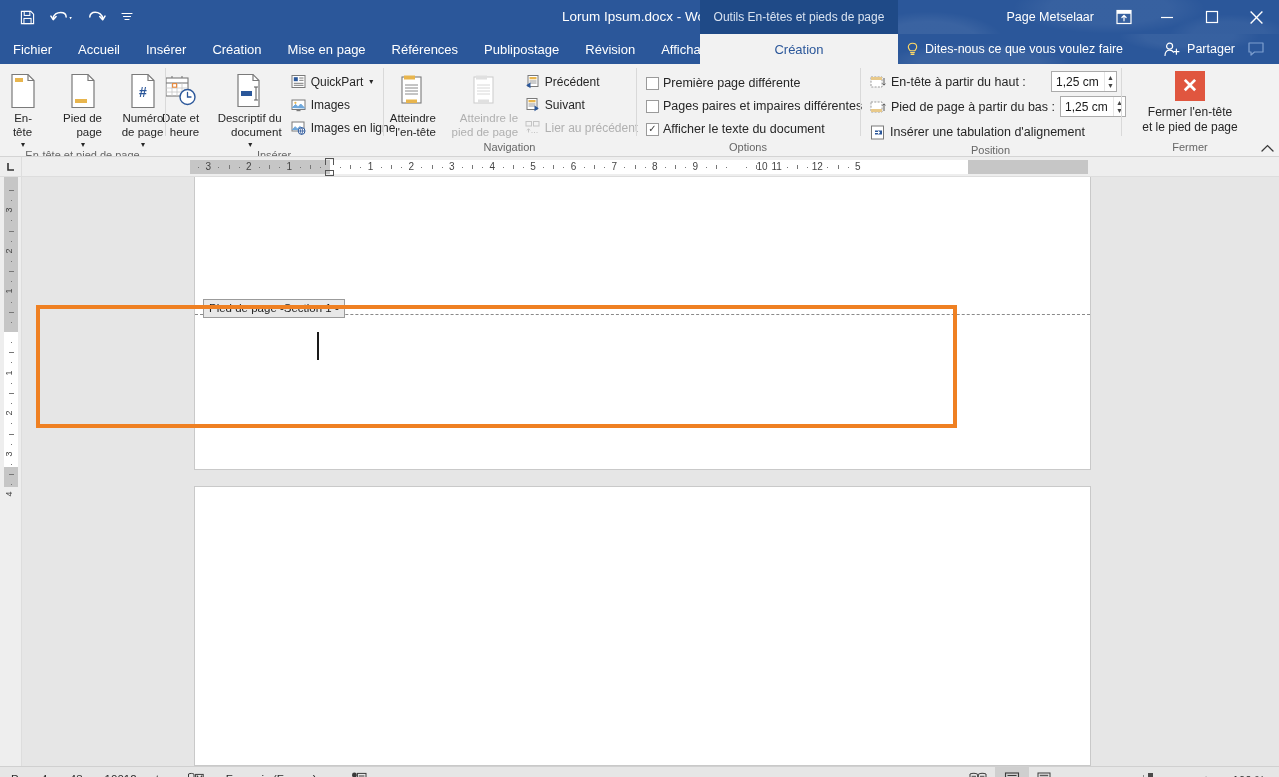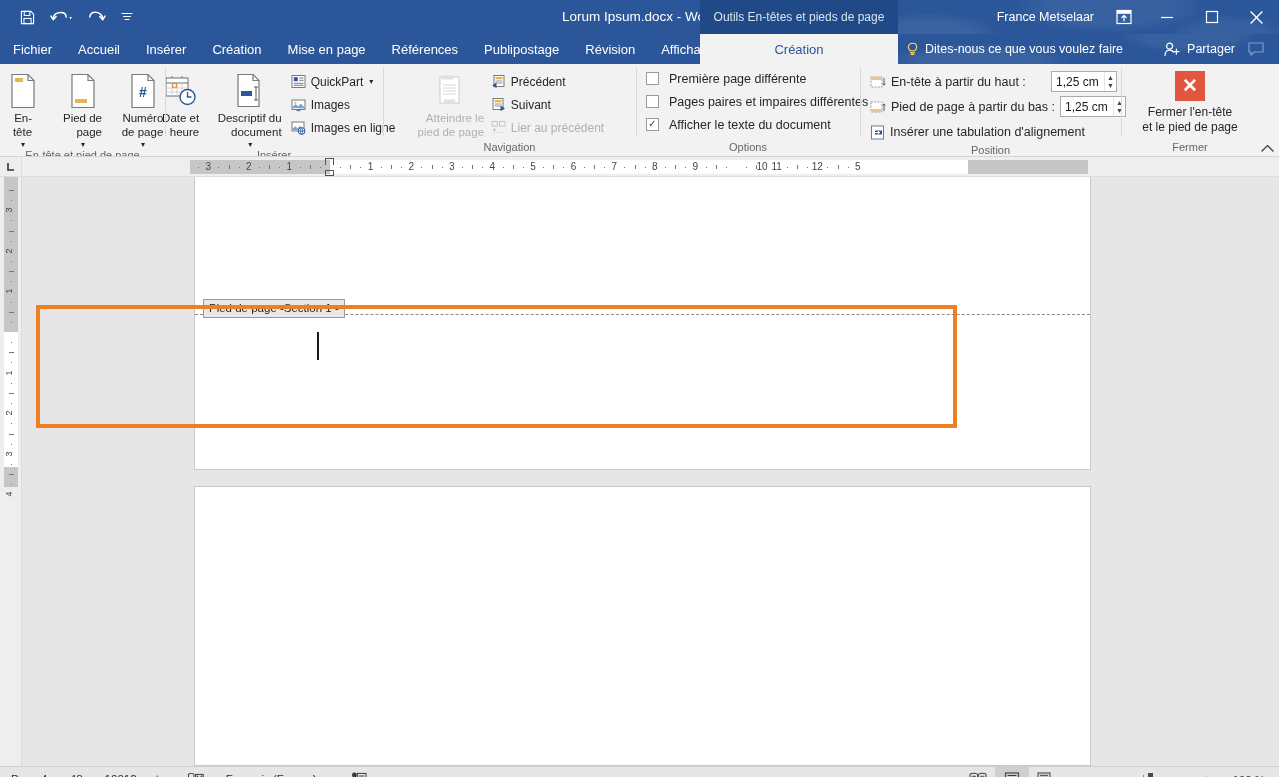--- a/index.html
+++ b/index.html
@@ -192,21 +192,21 @@
     height: 23px;
     font-size: 12px;
     color: #262626;
     padding: 0 2px;
     white-space: nowrap;
   }
   .smallrow.disabled { color: #b0b0b0; }
   .smallcol { display: flex; flex-direction: column; padding-top: 3px; }
 
   .chkrow {
-    display: flex; align-items: flex-start; gap: 10px;
+    display: flex; align-items: center; gap: 4px;
     height: 23px; font-size: 12.5px; color: #262626;
     white-space: nowrap;
   }
   .chkbox {
     width: 13px; height: 13px;
     border: 1px solid #9a9a9a;
     background: #ffffff;
     display: flex; align-items: center; justify-content: center;
     font-size: 10px; color: #404040;
     line-height: 1;
@@ -486,21 +486,21 @@
           <path d="M1 2.5h10M2.5 5.5h7M4 8.5h4" stroke="#fff" stroke-width="1.2" stroke-linecap="round"></path>
         </svg>
     </div>
   </div>
 
   <div class="doc-title">Lorum Ipsum.docx  -  Word</div>
 
   <div class="contextual-tab-label">Outils En-têtes et pieds de page</div>
 
   <div class="titlebar-right">
-    <div class="user-name">France Metselaar</div>
+    <div class="user-name">Page Metselaar</div>
     <div class="tb-icon-btn ribbon-opt">
       <svg width="16" height="16" viewBox="0 0 16 16">
           <rect x="1" y="1.5" width="14" height="13" fill="none" stroke="#fff" stroke-width="1.2"></rect>
           <rect x="1" y="1.5" width="14" height="3.3" fill="#fff"></rect>
           <path d="M8 11.8 L8 6.6 M5.9 8.5 L8 6.3 L10.1 8.5" stroke="#fff" stroke-width="1.2" fill="none" stroke-linecap="round" stroke-linejoin="round"></path>
         </svg>
     </div>
     <div class="tb-icon-btn">
       <svg width="14" height="14" viewBox="0 0 14 14">
           <path d="M1 7.5h12" stroke="#fff" stroke-width="1.2"></path>
@@ -670,20 +670,32 @@
           </span>
           <span>Images en ligne</span>
         </div>
       </div>
     </div>
     <div class="rgroup-title">Insérer</div>
   </div>
 
   <div class="rgroup" style="width:253px;">
     <div class="rgroup-body">
+      <div class="bigbtn" style="width:68px;">
+        <div class="glyph">
+          <svg width="32" height="34" viewBox="0 0 32 34">
+              <rect x="5" y="3" width="19" height="26" fill="#fff" stroke="#7a7a7a" stroke-width="1.1"></rect>
+              <rect x="7" y="1.5" width="11" height="4" fill="#e8b54d"></rect>
+              <path d="M8 11h13 M8 14h13 M8 17h13 M8 20h13" stroke="#8a8a8a" stroke-width="1"></path>
+              <rect x="9" y="25.5" width="11" height="3.5" fill="#e8b54d"></rect>
+            </svg>
+        </div>
+        <div class="lbl">Atteindre
+l'en-tête</div>
+      </div>
       <div class="bigbtn disabled" style="width:76px;">
         <div class="glyph">
           <svg width="32" height="34" viewBox="0 0 32 34">
               <rect x="5" y="3" width="19" height="26" fill="#fff" stroke="#cfcfcf" stroke-width="1.1"></rect>
               <rect x="7" y="1.5" width="11" height="4" fill="#e0e0e0"></rect>
               <path d="M8 11h13 M8 14h13 M8 17h13 M8 20h13" stroke="#d8d8d8" stroke-width="1"></path>
               <rect x="9" y="25.5" width="11" height="3.5" fill="#e0e0e0"></rect>
             </svg>
         </div>
         <div class="lbl">Atteindre le

